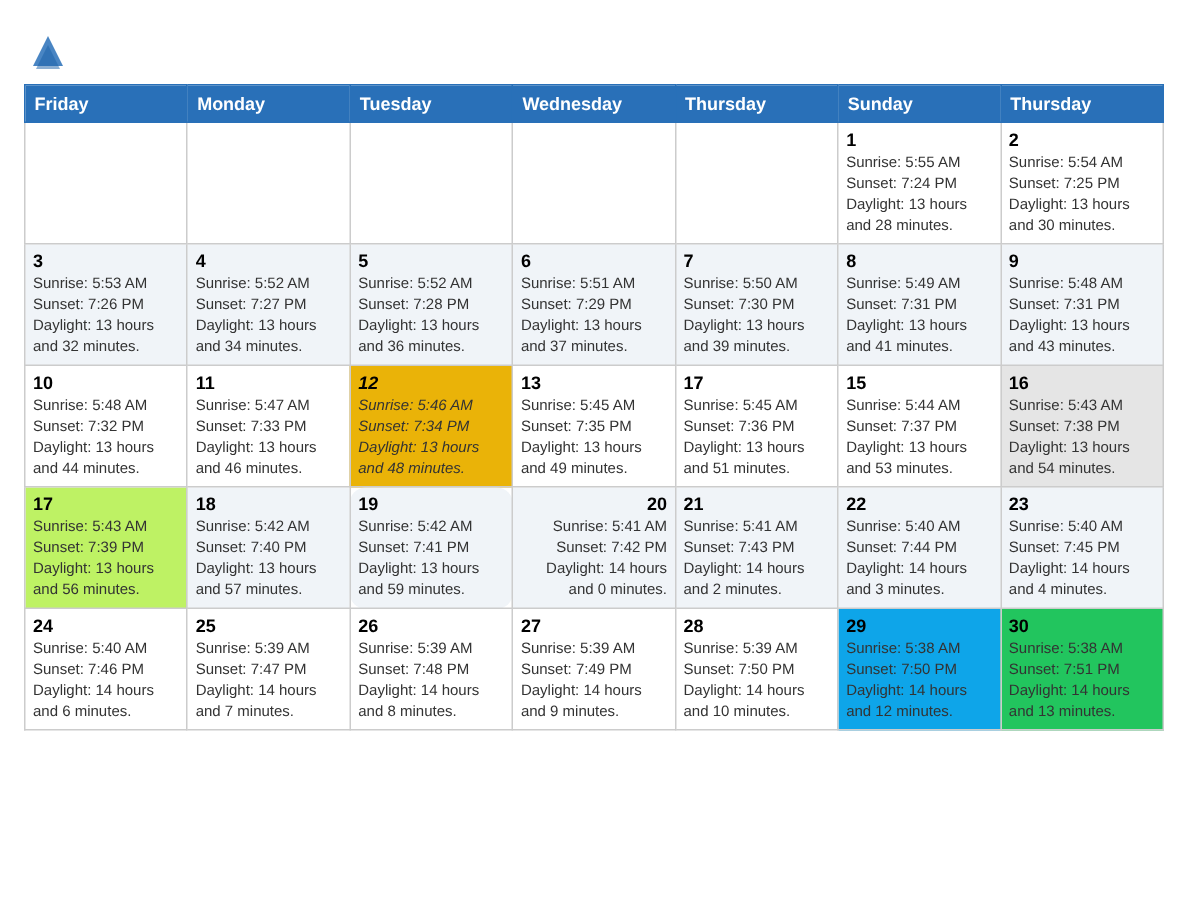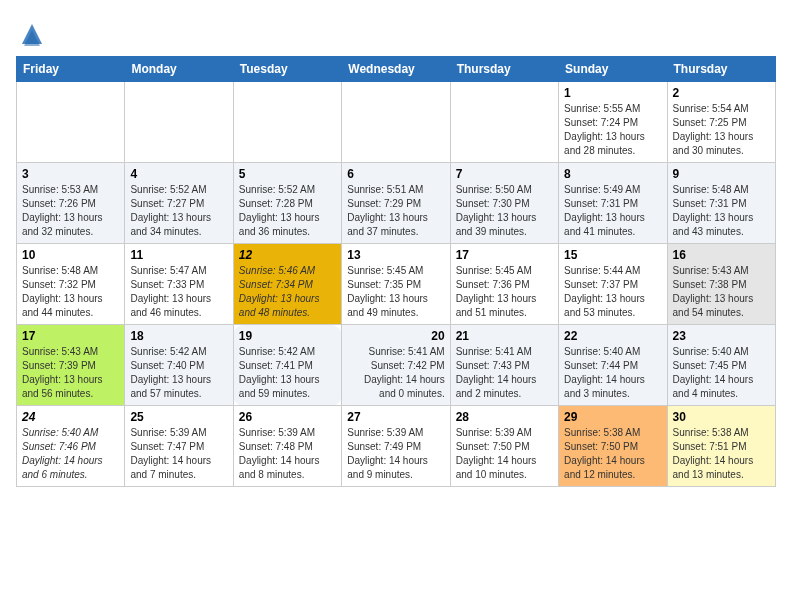--- a/index.html
+++ b/index.html
@@ -224,43 +224,43 @@
         <td style="background-color: rgb(240, 244, 248); margin-top: 48px;">
           <span class="day-num">22</span>
           <div class="day-info">Sunrise: 5:40 AM<br>Sunset: 7:44 PM<br>Daylight: 14 hours<br>and 3 minutes.</div>
         </td>
         <td style="background-color: rgb(240, 244, 248);">
           <span class="day-num">23</span>
           <div class="day-info">Sunrise: 5:40 AM<br>Sunset: 7:45 PM<br>Daylight: 14 hours<br>and 4 minutes.</div>
         </td>
       </tr>
       <tr>
-        <td style="background-color: rgb(255, 255, 255); font-style: italic;">
+        <td style="background-color: rgb(255, 255, 255);">
           <span class="day-num">24</span>
           <div class="day-info">Sunrise: 5:40 AM<br>Sunset: 7:46 PM<br>Daylight: 14 hours<br>and 6 minutes.</div>
         </td>
         <td style="background-color: rgb(255, 255, 255);">
           <span class="day-num">25</span>
           <div class="day-info">Sunrise: 5:39 AM<br>Sunset: 7:47 PM<br>Daylight: 14 hours<br>and 7 minutes.</div>
         </td>
         <td style="background-color: rgb(255, 255, 255);">
           <span class="day-num">26</span>
           <div class="day-info">Sunrise: 5:39 AM<br>Sunset: 7:48 PM<br>Daylight: 14 hours<br>and 8 minutes.</div>
         </td>
         <td style="background-color: rgb(255, 255, 255);">
           <span class="day-num">27</span>
           <div class="day-info">Sunrise: 5:39 AM<br>Sunset: 7:49 PM<br>Daylight: 14 hours<br>and 9 minutes.</div>
         </td>
         <td style="background-color: rgb(255, 255, 255);">
           <span class="day-num">28</span>
           <div class="day-info">Sunrise: 5:39 AM<br>Sunset: 7:50 PM<br>Daylight: 14 hours<br>and 10 minutes.</div>
         </td>
-        <td style="background-color: #fdba74;">
+        <td style="background-color: #0ea5e9;">
           <span class="day-num">29</span>
           <div class="day-info">Sunrise: 5:38 AM<br>Sunset: 7:50 PM<br>Daylight: 14 hours<br>and 12 minutes.</div>
         </td>
-        <td style="background-color: #fef9c3; margin-top: 15px;">
+        <td style="background-color: #22c55e; margin-top: 15px;">
           <span class="day-num">30</span>
           <div class="day-info">Sunrise: 5:38 AM<br>Sunset: 7:51 PM<br>Daylight: 14 hours<br>and 13 minutes.</div>
         </td>
       </tr>
     </tbody>
 </table>
 
 </body></html>

